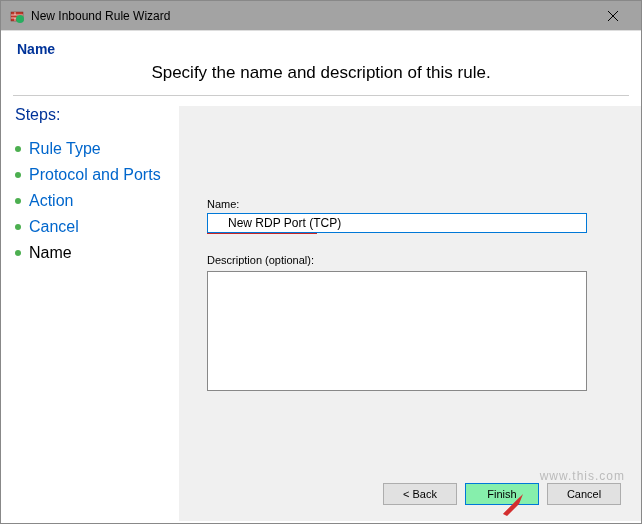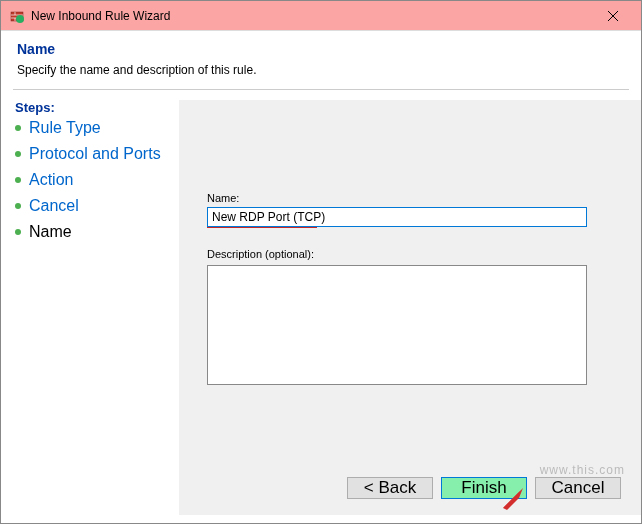--- a/index.html
+++ b/index.html
@@ -1,39 +1,39 @@
 <!DOCTYPE html>
 <html><head>
   <meta charset="utf-8">
   <style>
     * { box-sizing: border-box; margin: 0; padding: 0; }
     body { font-family: "Segoe UI", Tahoma, sans-serif; font-size: 12px; background: #fff; width: 642px; height: 524px; border: 1px solid #888; overflow: hidden; }
-    .titlebar { height: 30px; background: #fca5a5; display: flex; align-items: center; padding: 0 8px; border-bottom: 1px solid #ddd; }
+    .titlebar { height: 30px; background: #a3a3a3; display: flex; align-items: center; padding: 0 8px; border-bottom: 1px solid #ddd; }
     .titlebar .icon { width: 16px; height: 16px; margin-right: 6px; }
     .titlebar .title { flex: 1; font-size: 12px; }
     .titlebar .close { width: 40px; height: 28px; display: flex; align-items: center; justify-content: center; cursor: pointer; font-size: 14px; }
     .header { padding: 10px 16px 12px; }
     .header h1 { font-size: 14px; font-weight: bold; color: #003399; margin-bottom: 6px; }
-    .header .desc { font-size: 12px; color: #000; }
+    .header .desc { font-size: 17px; color: #000; text-align: center; }
     .divider { border: none; border-top: 1px solid #ccc; margin: 0 12px 10px; }
     .content { display: flex; height: 380px; }
     .sidebar { width: 178px; padding: 0 14px; }
-    .sidebar-title { font-weight: bold; color: #003399; font-size: 13px; margin-bottom: 0; }
+    .sidebar-title { font-weight: normal; color: #003399; font-size: 16px; margin-bottom: 12px; }
     .steps { list-style: none; }
     .steps li { display: flex; align-items: center; padding: 4px 0; font-size: 16px; }
     .steps li .bullet { width: 6px; height: 6px; border-radius: 50%; background: #4caf50; margin-right: 8px; }
     .steps li.link span.label { color: #0066cc; cursor: pointer; }
     .steps li.current span.label { color: #000; }
     .main { flex: 1; background: #f0f0f0; padding: 20px 28px; position: relative; height: 415px; }
     .field-label { font-size: 11px; margin-bottom: 3px; display: block; }
-    .name-input { width: 380px; height: 20px; border: 1px solid #0078d7; padding: 1px 4px; font-size: 12px; background: #fff; }
+    .name-input { width: 380px; height: 20px; border: 1px solid #0078d7; padding: 1px 20px; font-size: 12px; background: #fff; }
     .name-underline { width: 110px; border-bottom: 2px solid #c62828; margin-top: -1px; }
     .desc-textarea { width: 380px; height: 120px; border: 1px solid #888; padding: 2px 4px; font-size: 12px; background: #fff; resize: none; margin-top: 2px; }
     .button-row { position: absolute; bottom: 16px; right: 20px; display: flex; gap: 8px; align-items: center; }
-    .btn { width: 86px; height: 22px; border: 1px solid #adadad; background: #e1e1e1; font-size: 17px; cursor: pointer; }
+    .btn { width: 74px; height: 22px; border: 1px solid #adadad; background: #e1e1e1; font-size: 11px; cursor: pointer; }
     .btn.finish { border: 1px solid #0078d7; background: #86efac; }
     .arrow { position: absolute; bottom: 2px; right: 114px; pointer-events: none; }
     .watermark { position: absolute; bottom: 38px; right: 16px; font-size: 12px; color: #bbb; letter-spacing: 1px; pointer-events: none; }
     .spacer { height: 20px; }
   </style>
 </head>
 <body>
 
 <div class="titlebar">
   <span class="icon">

